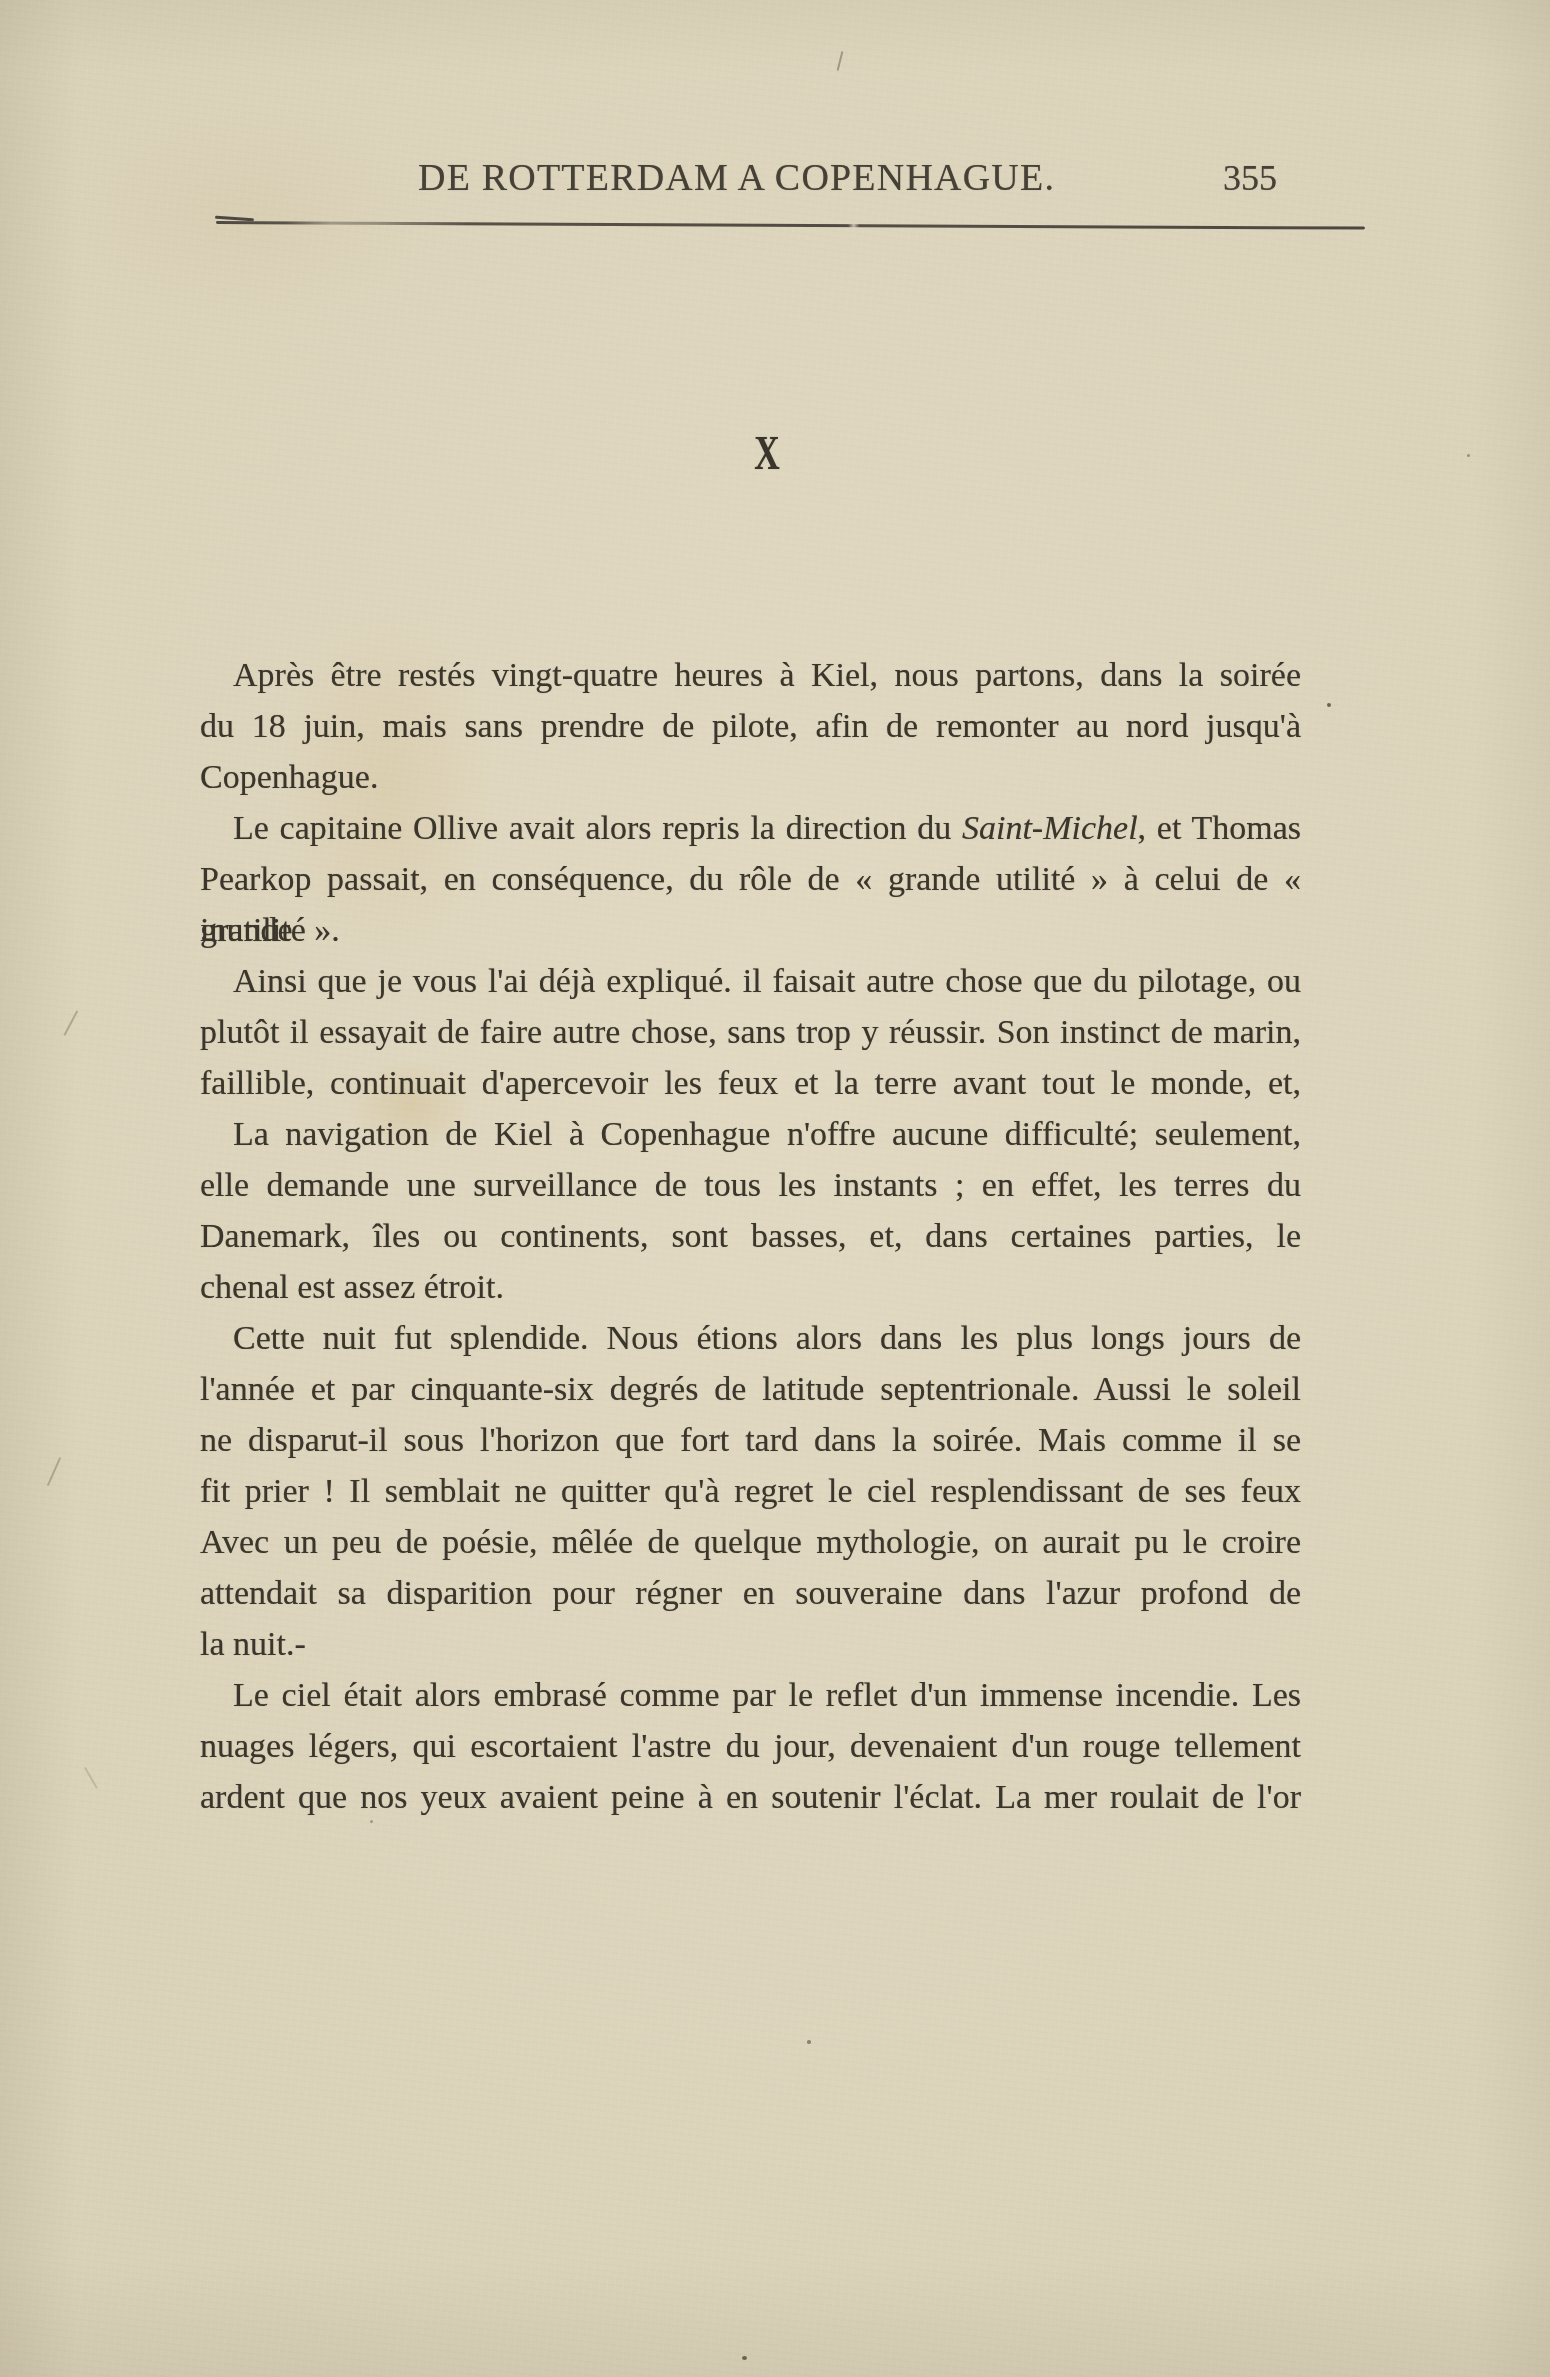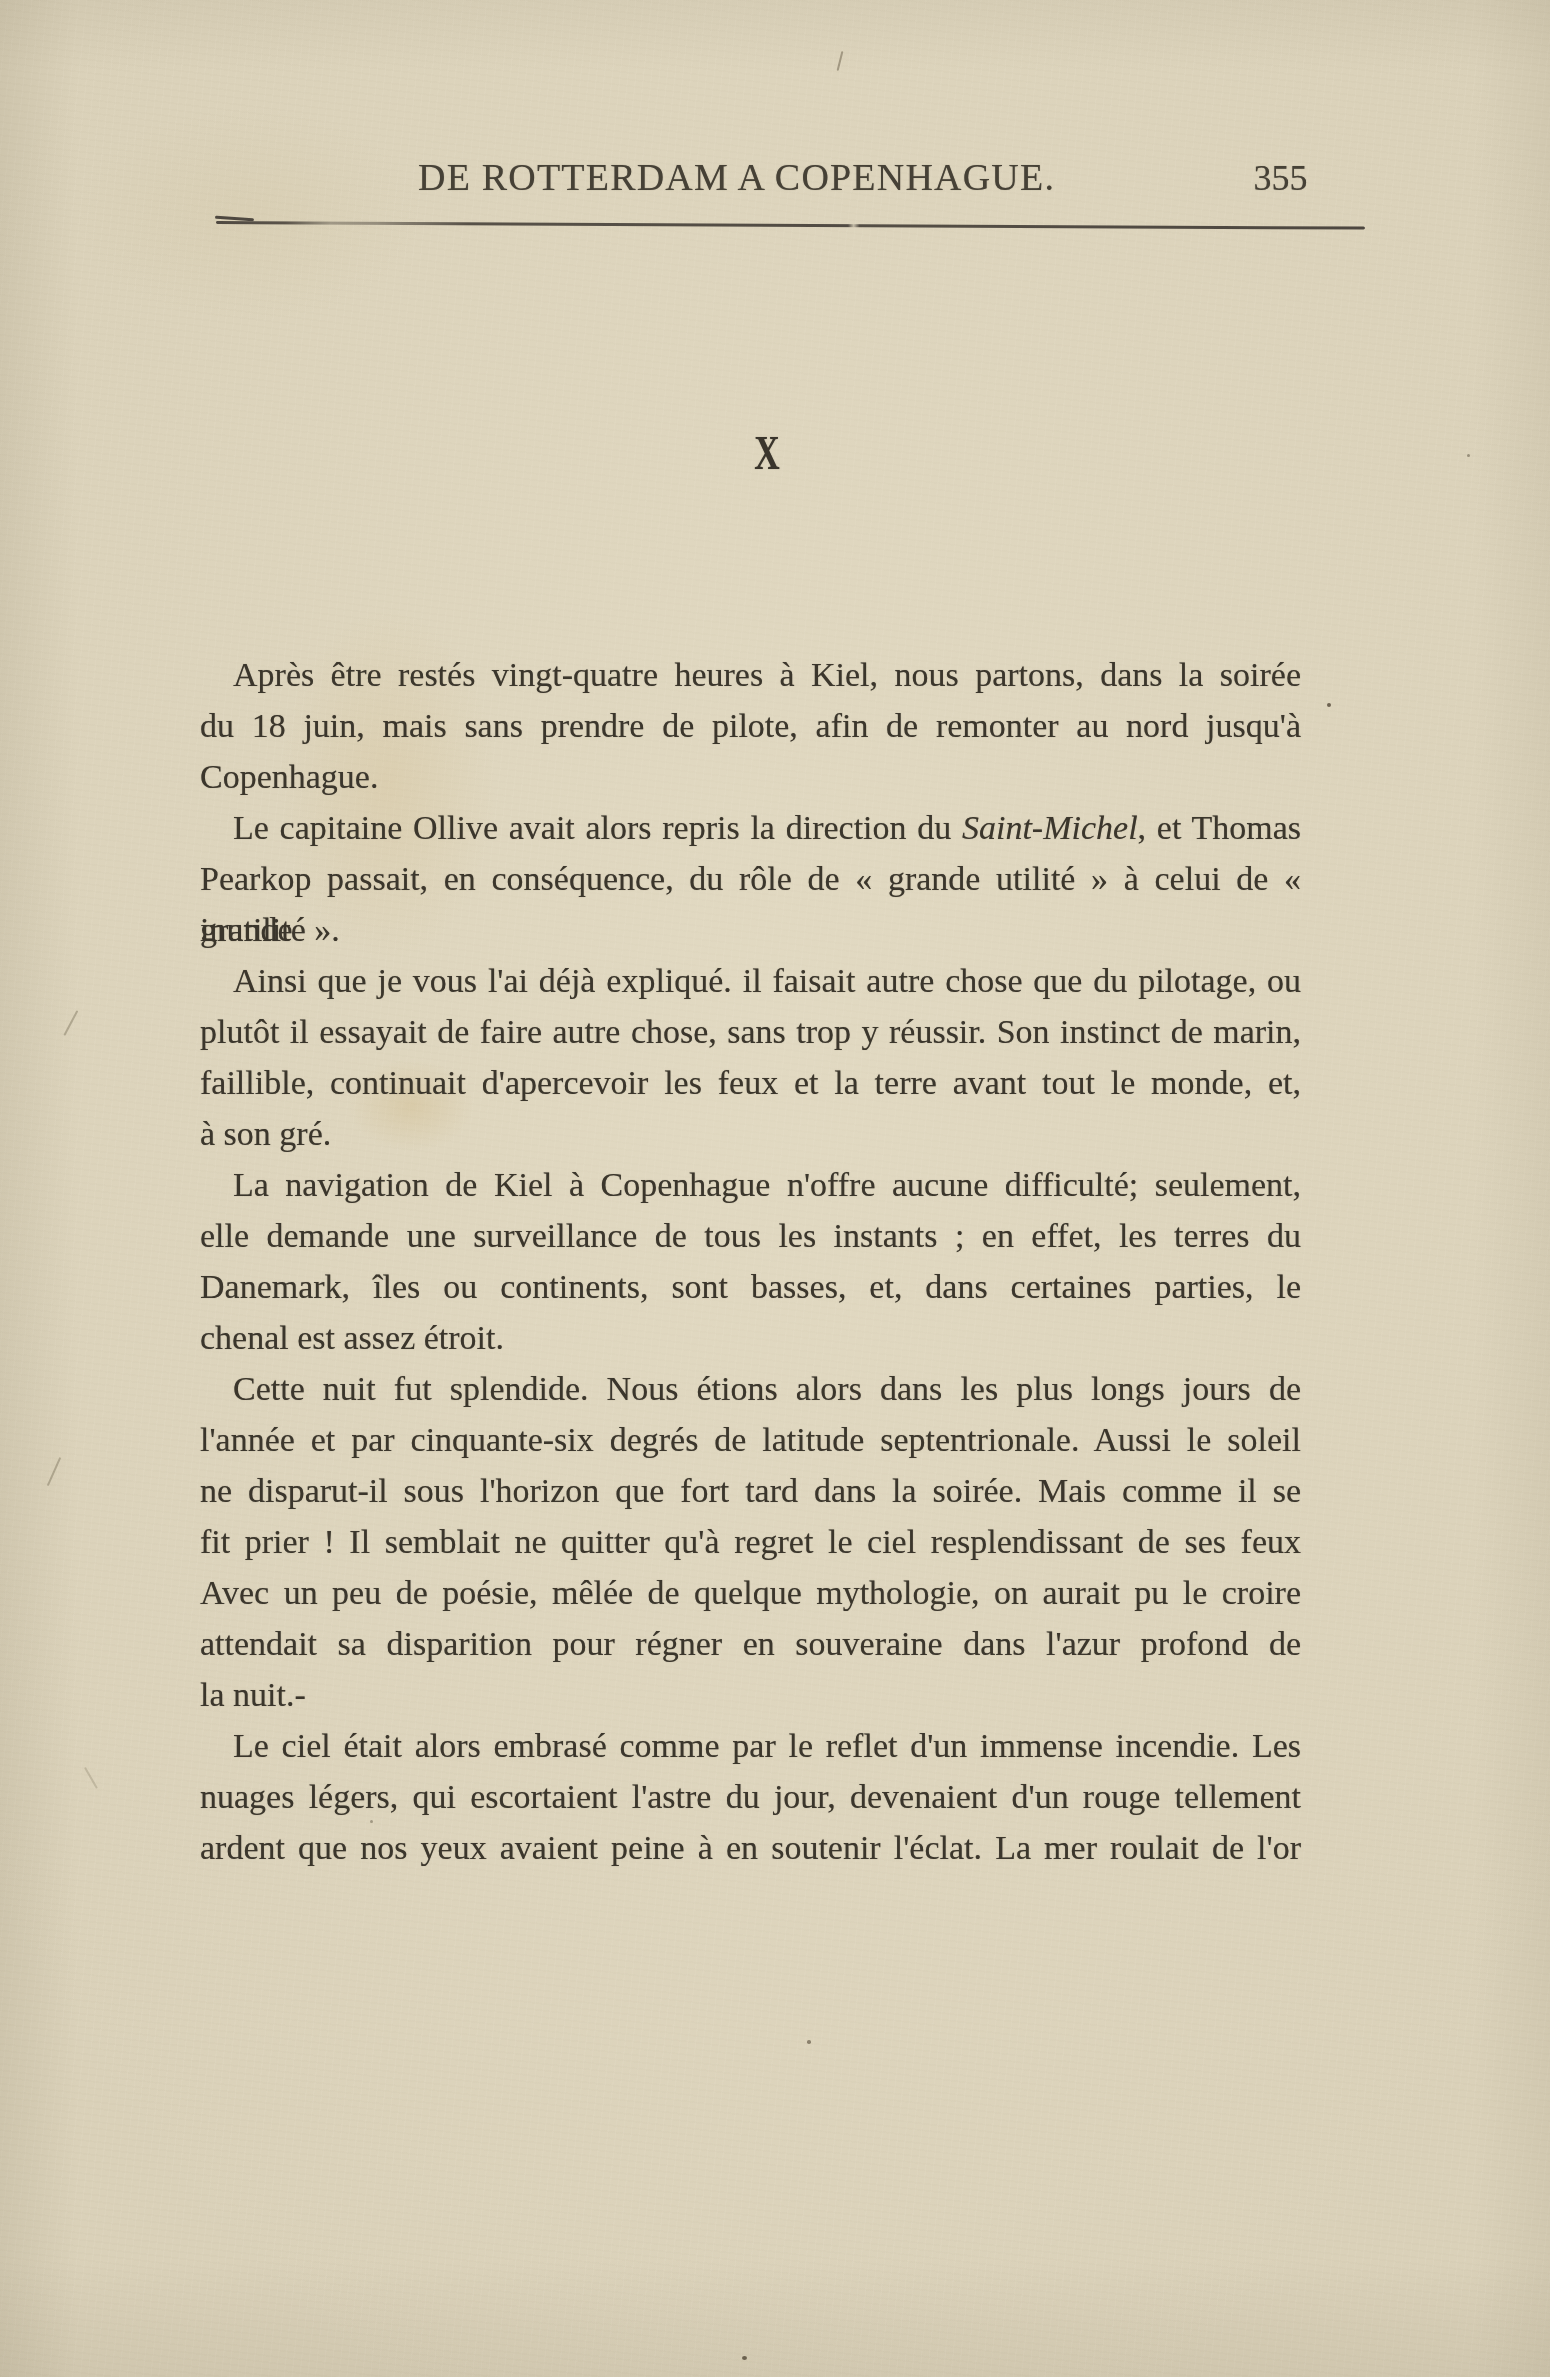--- a/index.html
+++ b/index.html
@@ -35,21 +35,21 @@
     letter-spacing: 1.2px;
     color: #464136;
     text-shadow: 0 0 0.9px rgba(70,64,54,0.55);
     white-space: nowrap;
   }
   .page-number {
     position: absolute;
     left: 1223px;
     top: 160px;
     width: 115px;
-    text-align: center;
+    text-align: left;
     font-size: 36px;
     line-height: 1;
     color: #464136;
     text-shadow: 0 0 0.9px rgba(70,64,54,0.55);
   }
   .header-rule {
     position: absolute;
     left: 216px;
     top: 221px;
     width: 1149px;
@@ -128,21 +128,20 @@
   <div class="body-text">
     <div class="line indent">Après être restés vingt-quatre heures à Kiel, nous partons, dans la soirée</div>
     <div class="line">du 18 juin, mais sans prendre de pilote, afin de remonter au nord jusqu'à</div>
     <div class="line endpara">Copenhague.</div>
     <div class="line indent"><span>Le capitaine Ollive avait alors repris la direction du </span><span class="ital">Saint-Michel</span><span>, et Thomas</span></div>
     <div class="line">Pearkop passait, en conséquence, du rôle de « grande utilité » à celui de « grande</div>
     <div class="line endpara">inutilité ».</div>
     <div class="line indent">Ainsi que je vous l'ai déjà expliqué. il faisait autre chose que du pilotage, ou</div>
     <div class="line">plutôt il essayait de faire autre chose, sans trop y réussir. Son instinct de marin,</div>
     <div class="line">faillible, continuait d'apercevoir les feux et la terre avant tout le monde, et,</div>
-    <div class="line endpara">à son gré.</div>
     <div class="line indent">La navigation de Kiel à Copenhague n'offre aucune difficulté; seulement,</div>
     <div class="line">elle demande une surveillance de tous les instants ; en effet, les terres du</div>
     <div class="line">Danemark, îles ou continents, sont basses, et, dans certaines parties, le</div>
     <div class="line endpara">chenal est assez étroit.</div>
     <div class="line indent">Cette nuit fut splendide. Nous étions alors dans les plus longs jours de</div>
     <div class="line">l'année et par cinquante-six degrés de latitude septentrionale. Aussi le soleil</div>
     <div class="line">ne disparut-il sous l'horizon que fort tard dans la soirée. Mais comme il se</div>
     <div class="line">fit prier ! Il semblait ne quitter qu'à regret le ciel resplendissant de ses feux</div>
     <div class="line">Avec un peu de poésie, mêlée de quelque mythologie, on aurait pu le croire</div>
     <div class="line">attendait sa disparition pour régner en souveraine dans l'azur profond de</div>

